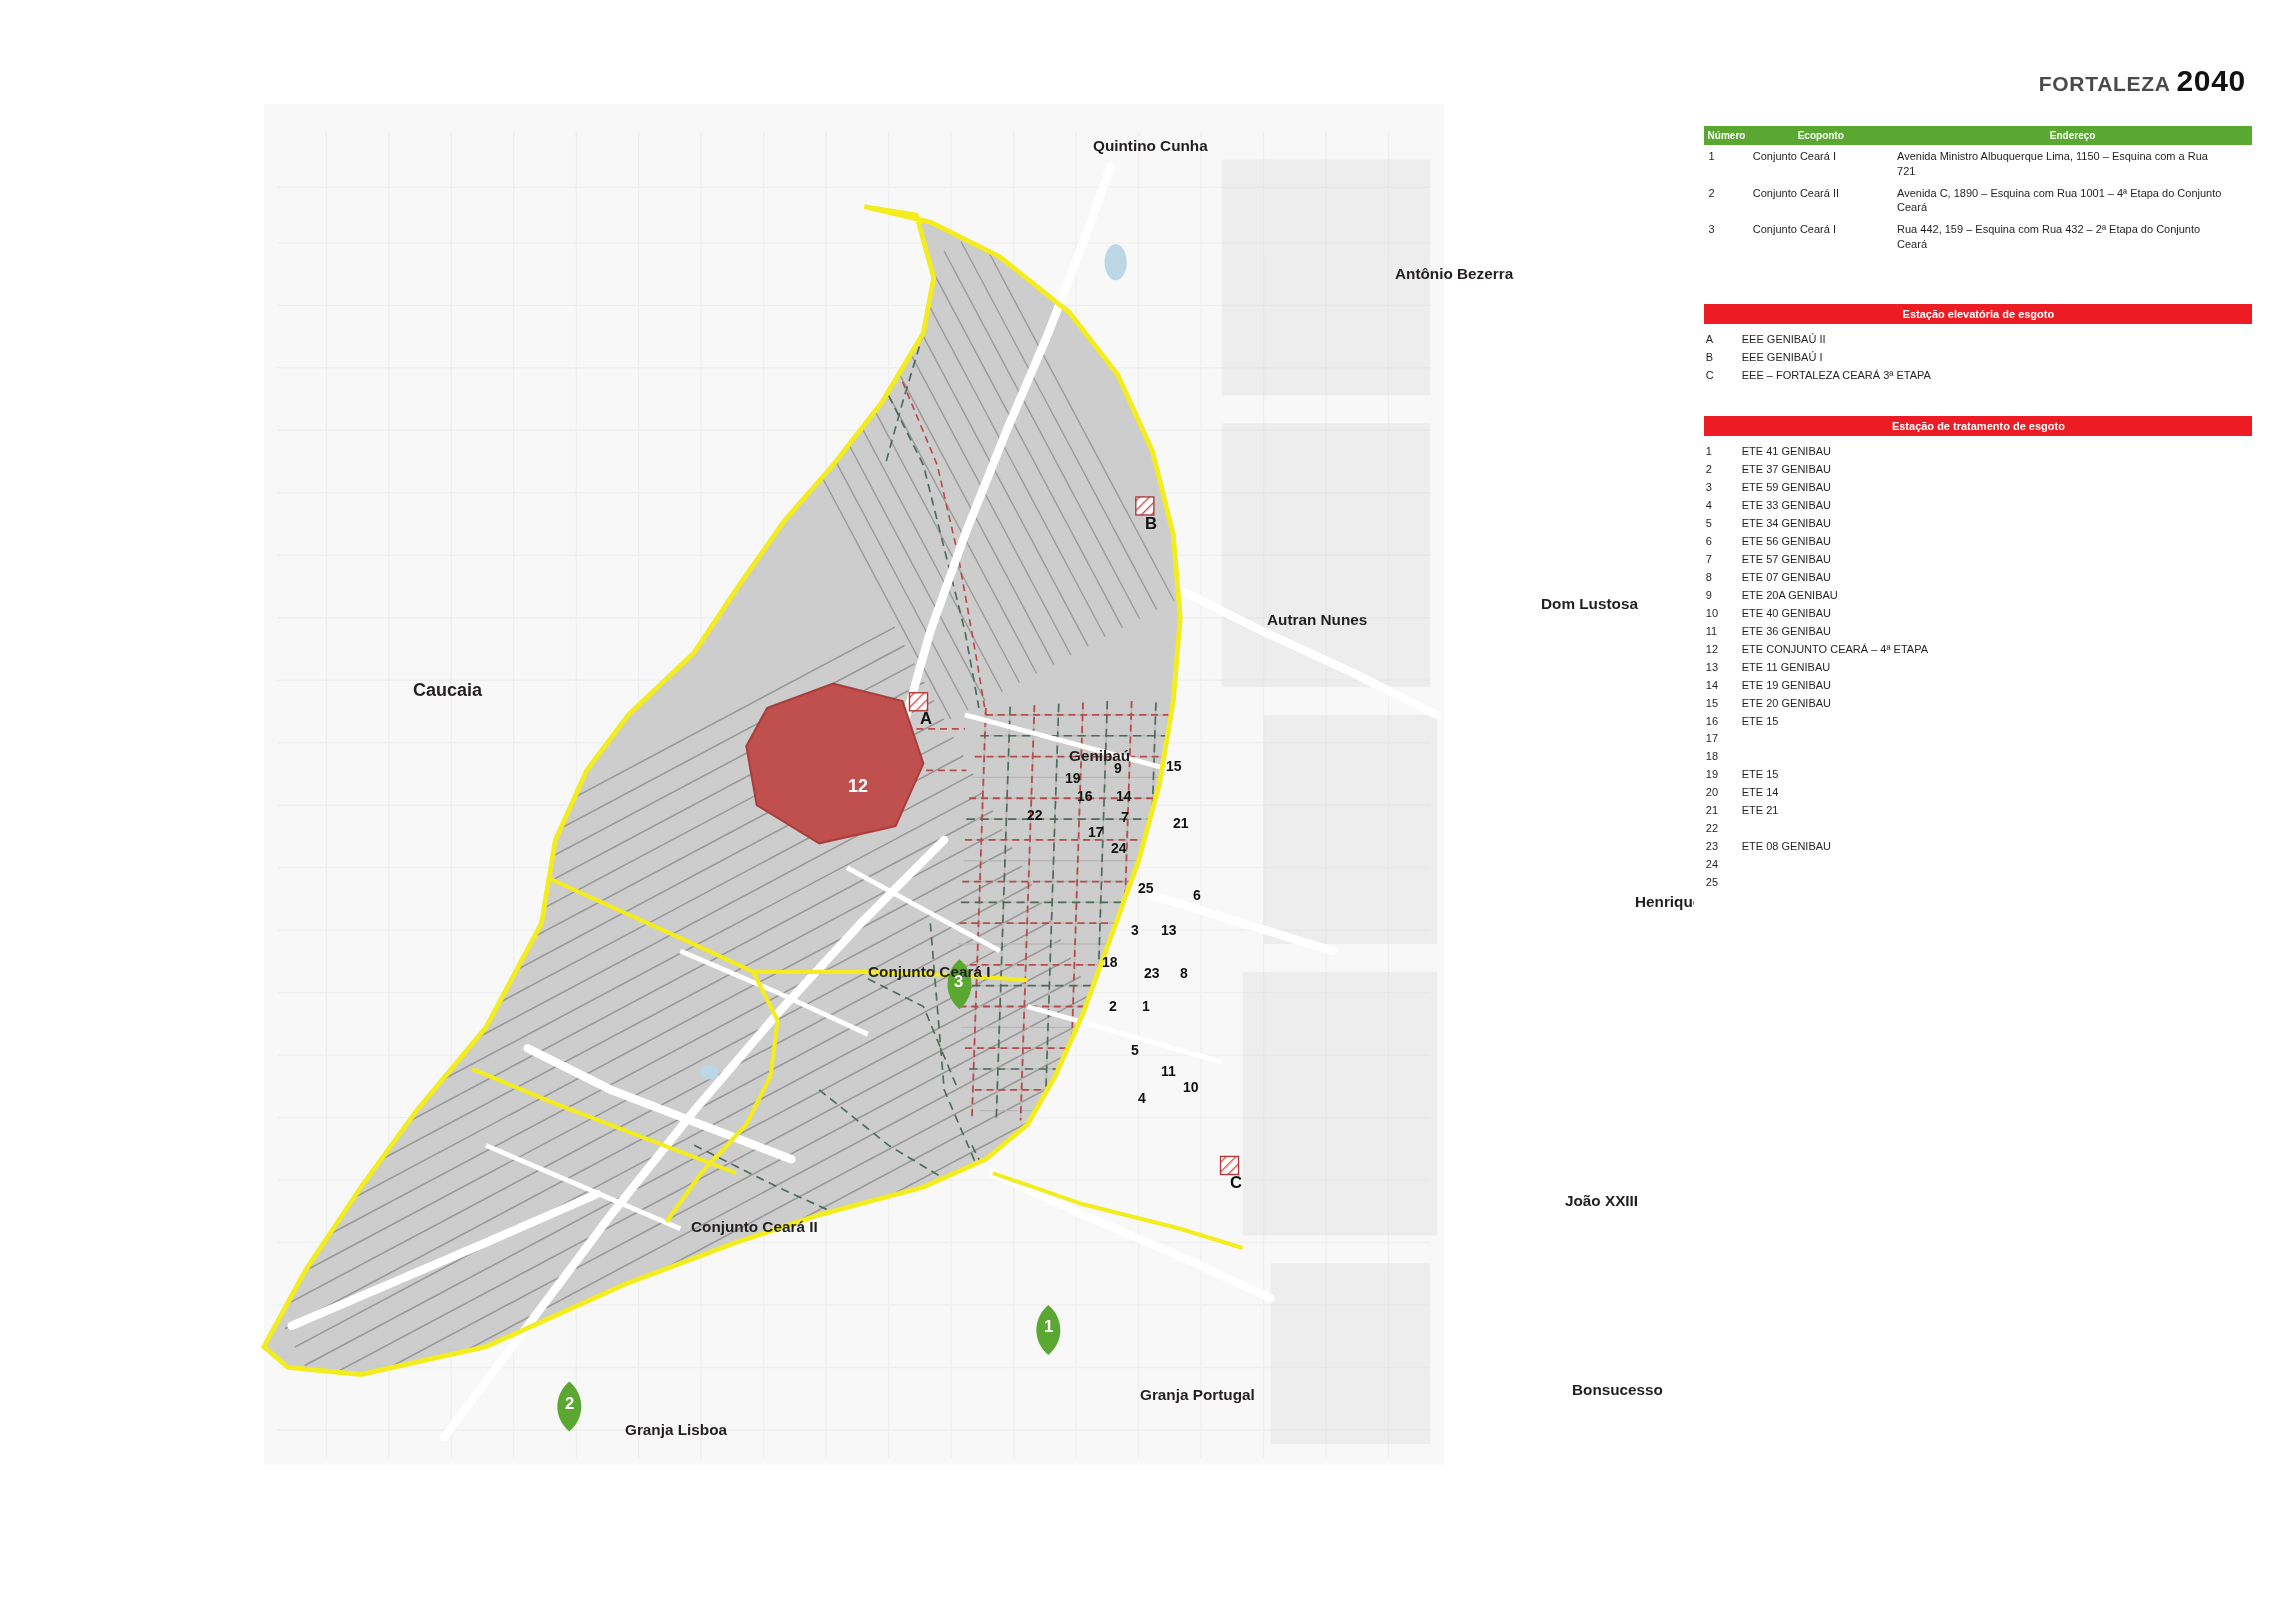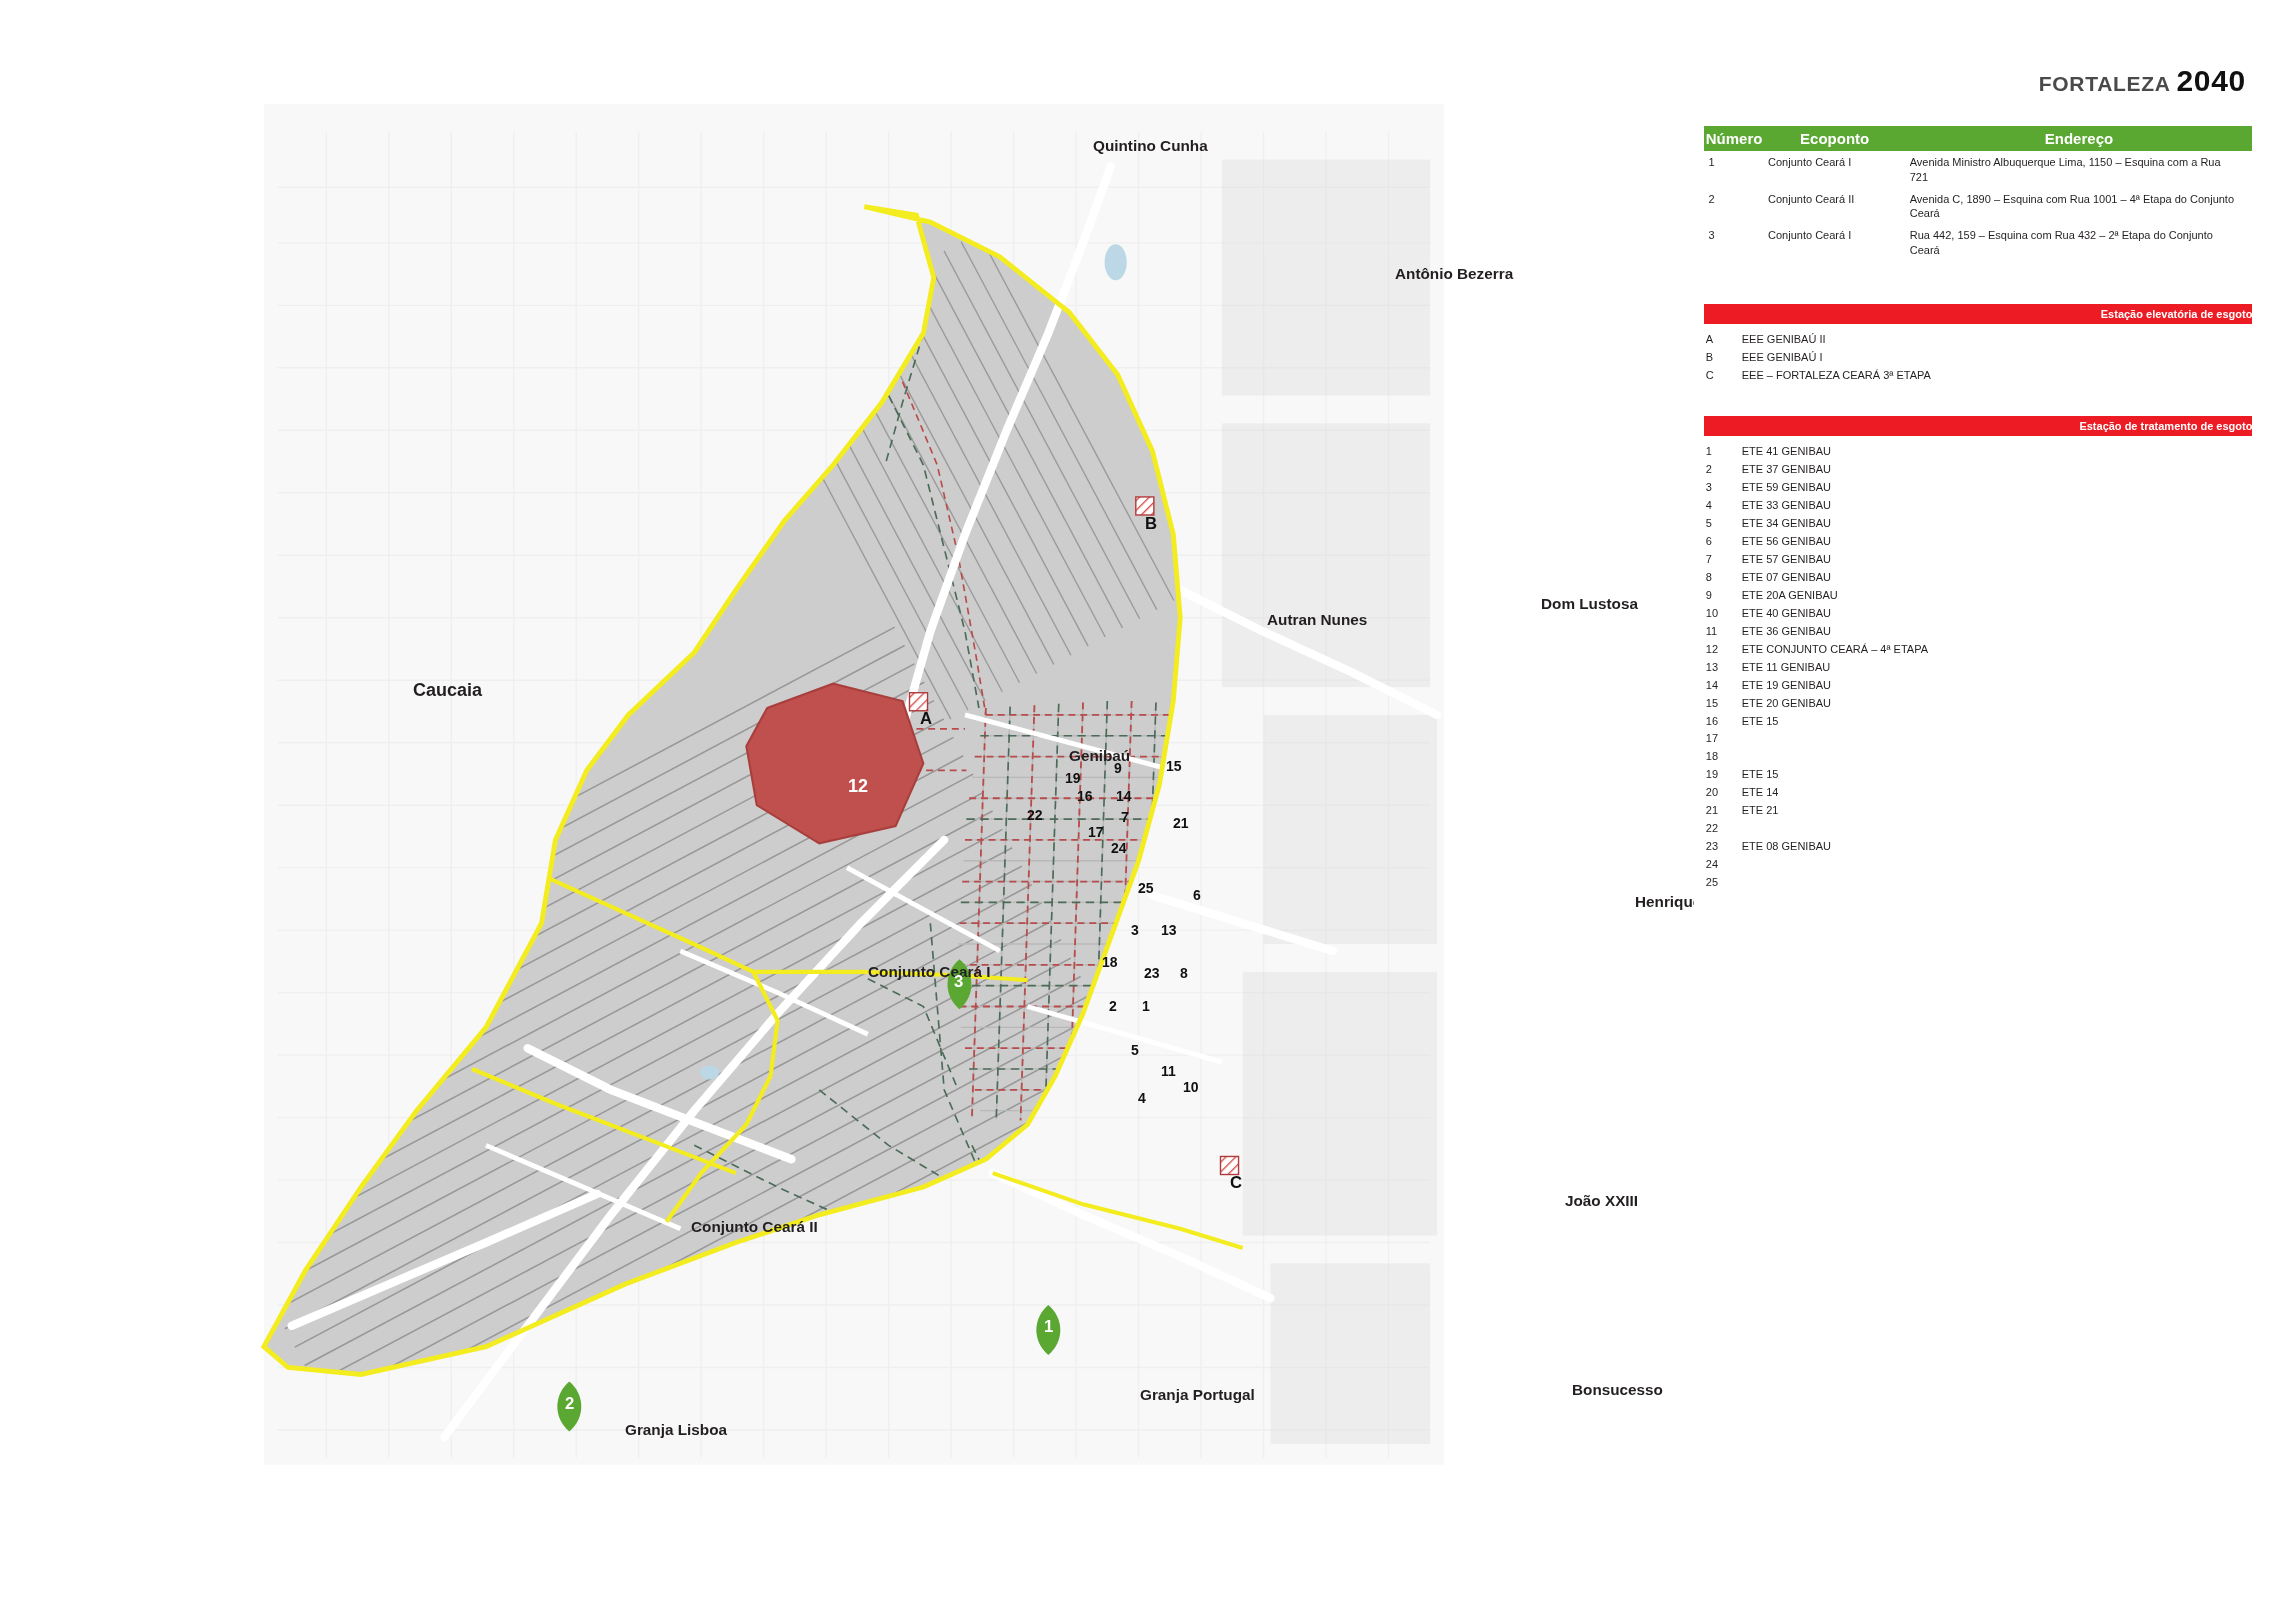--- a/index.html
+++ b/index.html
@@ -117,21 +117,21 @@
     position: absolute;
     left: 10.4px;
     top: 22px;
     width: 548px;
     border-collapse: collapse;
     font-size: 11.8px;
   }
   table.eco-table th {
     background: #5aa832;
     color: #ffffff;
-    font-size: 15px;
+    font-size: 10px;
     font-weight: bold;
     padding: 4.2px 1.4px;
     text-align: center;
     border: none;
   }
   table.eco-table td {
     padding: 3.5px 4.2px;
     vertical-align: top;
     font-size: 11px;
     color: #231f20;
@@ -139,21 +139,21 @@
   }
   table.eco-table td.col-num { width: 36px; text-align: left; }
   table.eco-table td.col-name { width: 139px; }
   table.eco-table td.col-addr { width: 361px; }
 
   .section-bar {
     background: #ed1c24;
     color: #ffffff;
     font-size: 11px;
     font-weight: bold;
-    text-align: right;
+    text-align: center;
     padding: 4.2px 0;
     width: 548px;
     margin-left: 10.4px;
   }
 
   .simple-list {
     margin-left: 10.4px;
     width: 548px;
     font-size: 11px;
   }

